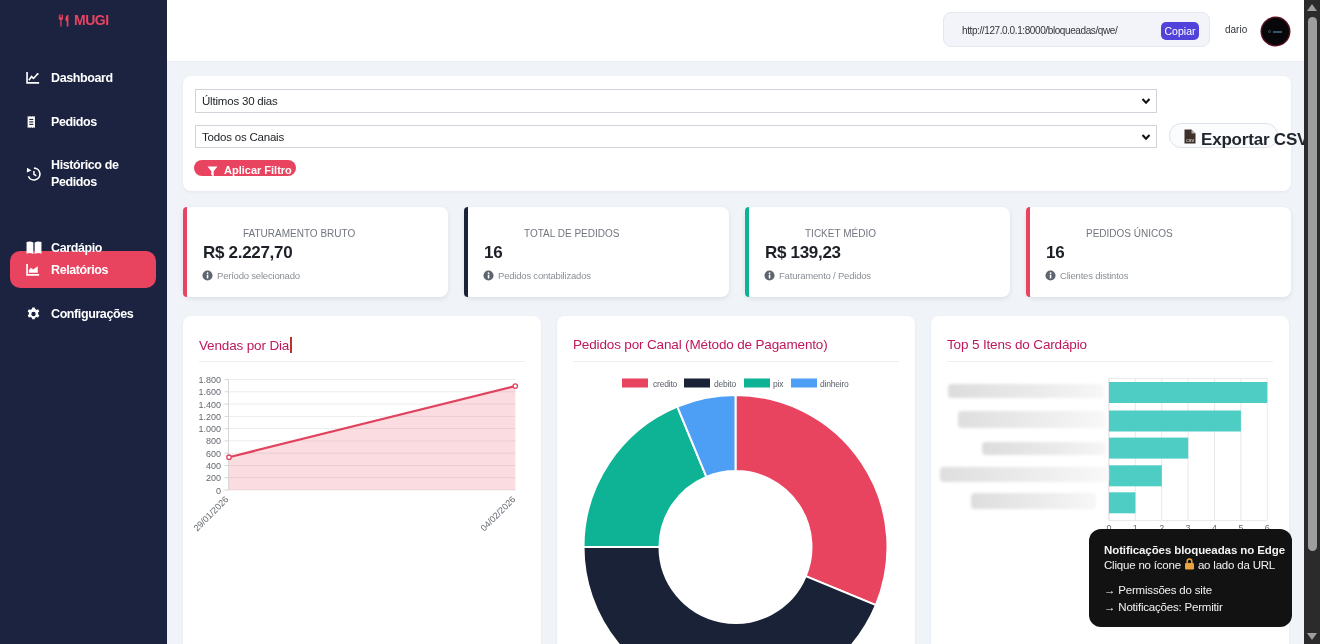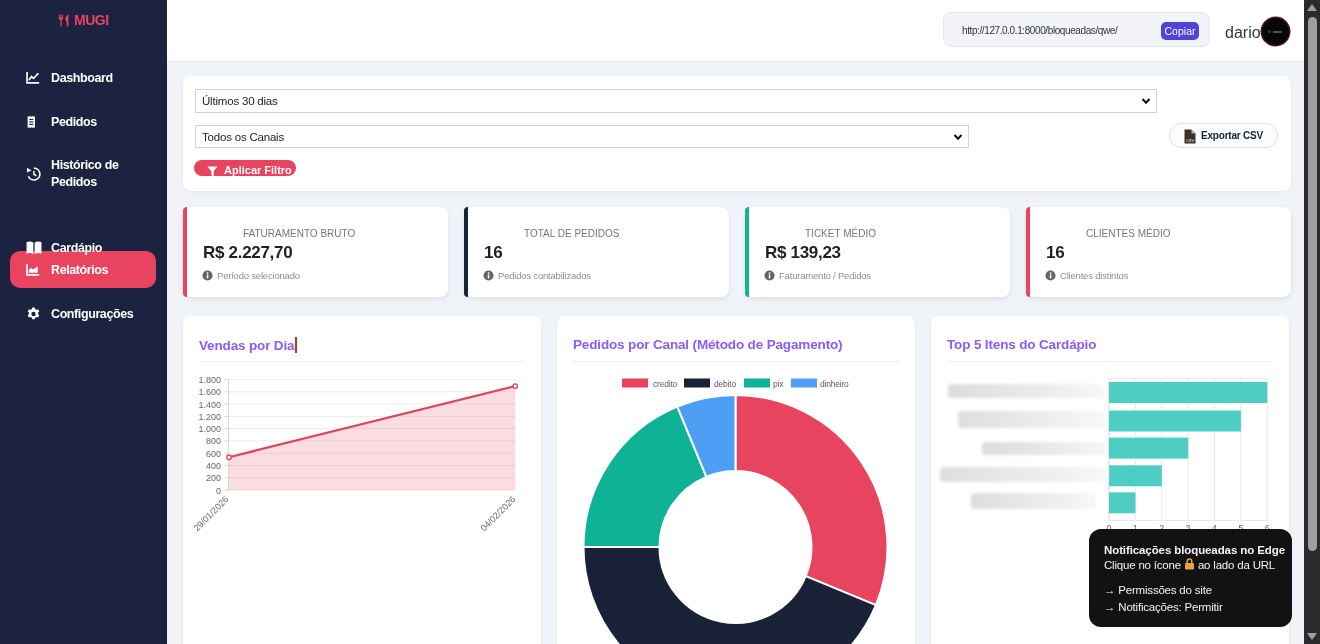--- a/index.html
+++ b/index.html
@@ -10,42 +10,42 @@
 #sidebar { left:0; top:0; width:167px; height:644px; background:#1b2341; }
 .navitem { position:absolute; left:0; width:167px; color:#fff; font-size:12.5px; font-weight:700; letter-spacing:-0.4px; }
 .navitem .ic { position:absolute; left:26px; top:50%; transform:translateY(-50%); width:14px; height:14px; }
 .navitem .lb { position:absolute; left:51px; top:50%; transform:translateY(-50%); line-height:17px; }
 #active-pill { left:10px; top:251px; width:146px; height:37px; background:#e8435f; border-radius:10px; }
 
 #topbar { left:167px; top:0; width:1137px; height:62px; background:#fff; border-bottom:1px solid #e9ecf2; }
 #urlpill { left:943px; top:12px; width:267px; height:35px; background:#f2f4f9; border:1px solid #e4e7ee; border-radius:8px; }
 #urltext { left:962px; top:24.5px; font-size:10px; letter-spacing:-0.4px; color:#33363d; }
 #copiar { left:1161px; top:22px; width:38px; height:18px; background:#5143d9; border-radius:5px; color:#fff; font-size:10.5px; text-align:center; line-height:18px; }
-#dario { left:1225px; top:24px; font-size:16px; color:#32353b; }
+#dario { left:1225px; top:24px; font-size:10px; color:#32353b; }
 #avatar { left:1262px; top:18px; width:27px; height:27px; border-radius:50%; background:#070709; box-shadow:0 0 0 1.5px #55101f; overflow:hidden; }
 
 .card { position:absolute; background:#fff; border-radius:8px; box-shadow:0 1px 3px rgba(30,40,60,0.06); }
 #fcard { left:183px; top:76px; width:1108px; height:115px; }
 .select { position:absolute; background:#fff; border:1px solid #ced4da; border-radius:0; font-size:11.5px; letter-spacing:-0.2px; color:#212529; }
 .select span { position:absolute; left:6px; top:50%; transform:translateY(-50%); }
 .chev { position:absolute; right:5px; top:50%; transform:translateY(-50%); width:10px; height:10px; }
 #exportbtn { left:1169px; top:123px; width:109px; height:25px; background:#fbfcfe; border:1px solid #dde1e9; border-radius:12px; }
 #aplicar { left:194px; top:160px; width:102px; height:16px; background:#e8435f; border-radius:11px; color:#fff; font-size:11px; font-weight:700; white-space:nowrap; }
 
 .stat { position:absolute; top:207px; width:265px; height:90px; background:#fff; border-radius:8px; box-shadow:0 2px 5px rgba(30,40,60,0.09); }
 .stat .bar { position:absolute; left:0; top:0; bottom:0; width:4px; border-radius:8px 0 0 8px; }
 .stat .t { position:absolute; left:20px; top:21px; font-size:10px; color:#71767e; letter-spacing:0;padding-left:40px; }
 .stat .v { position:absolute; left:20px; top:36px; font-size:17px; letter-spacing:-0.3px; font-weight:700; color:#1d2127; }
 .stat .f { position:absolute; left:19px; top:63px; font-size:9.5px; letter-spacing:-0.2px; color:#8a9097; }
 .stat .f svg { vertical-align:-2px; margin-right:4px; }
 
 #cardA { left:183px; top:316px; width:358px; height:340px; }
 #cardB { left:557px; top:316px; width:358px; height:340px; }
 #cardC { left:931px; top:316px; width:358px; height:340px; }
-.ctitle { position:absolute; left:16px; top:21px; font-size:13.5px; letter-spacing:-0.15px; font-weight:700; color:#8b5cf6; }
+.ctitle { position:absolute; left:16px; top:21px; font-size:13.5px; letter-spacing:-0.15px; font-weight:400; color:#be185d; }
 
 #notif { left:1089px; top:529px; width:203px; height:98px; background:#121212; border-radius:12px; color:#f2f2f2; font-size:11.5px; letter-spacing:-0.2px; white-space:nowrap; }
 
 #sbar { left:1304px; top:0; width:16px; height:644px; background:#2b2b2b; }
 #sthumb { position:absolute; left:3.5px; top:17px; width:9.5px; height:534px; background:#9e9e9e; border-radius:5px; }
 </style>
 </head>
 <body>
 <div id="stage">
 
@@ -117,34 +117,34 @@
   <span class="lb">Configurações</span>
 </div>
 
 <div id="fcard" class="card"></div>
 <div class="select" style="left:195px; top:89px; width:962px; height:24px;">
       <span>Últimos 30 dias</span>
   <svg class="chev" viewBox="0 0 10 10">
         <path d="M1.5 3 L5 6.8 L8.5 3" stroke="#111" stroke-width="2" fill="none"></path>
       </svg>
 </div>
-<div class="select" style="left:195px; top:125px; width:774px; height:23px;text-align:right;">
+<div class="select" style="left:195px; top:125px; width:962px; height:23px;text-align:right;">
       <span>Todos os Canais</span>
   <svg class="chev" viewBox="0 0 10 10">
         <path d="M1.5 3 L5 6.8 L8.5 3" stroke="#111" stroke-width="2" fill="none"></path>
       </svg>
 </div>
 <div class="abs" id="exportbtn">
   <svg style="position:absolute; left:14px; top:5px;" width="12" height="15" viewBox="0 0 12 15">
         <path d="M0.5 0.5 h7 l4 4 v10 h-11 Z" fill="#3d3028"></path>
         <path d="M7.5 0.5 l4 4 h-4 Z" fill="#fff" opacity="0.6"></path>
         <rect x="2" y="9" width="8" height="4.5" fill="#3d3028"></rect>
         <text x="6" y="12.8" font-size="4" fill="#fff" text-anchor="middle" font-family="Liberation Sans">CSV</text>
       </svg>
-  <span style="position:absolute; left:31px; top:6px; font-size:10px; letter-spacing:-0.2px; font-weight:700; color:#21262e; white-space:nowrap;">Exportar CSV</span>
+  <span style="position:absolute; left:31px; top:6px; font-size:17px; letter-spacing:-0.2px; font-weight:700; color:#21262e; white-space:nowrap;">Exportar CSV</span>
 </div>
 <div class="abs" id="aplicar">
   <svg style="position:absolute; left:13px; top:5.5px;" width="11" height="11" viewBox="0 0 11 11">
         <path d="M0.5 0.5 h10 l-3.8 4.8 v5.2 l-2.4 -1.6 v-3.6 Z" fill="#fff"></path>
       </svg>
   <span style="position:absolute; left:30px; top:4px;">Aplicar Filtro</span>
 </div>
 
 <div class="stat" style="left:183px;">
   <div class="bar" style="background:#e8435f;"></div>
@@ -171,21 +171,21 @@
   <div class="t">TICKET MÉDIO</div>
   <div class="v">R$ 139,23</div>
   <div class="f"><svg width="11" height="11" viewBox="0 0 12 12">
           <circle cx="6" cy="6" r="5.5" fill="#5d646d"></circle>
           <rect x="5.2" y="5" width="1.7" height="4.2" fill="#fff"></rect>
           <rect x="5.2" y="2.6" width="1.7" height="1.7" fill="#fff"></rect>
         </svg>Faturamento / Pedidos</div>
 </div>
 <div class="stat" style="left:1026px;">
   <div class="bar" style="background:#e8435f;"></div>
-  <div class="t">CLIENTES MÉDIO</div>
+  <div class="t">PEDIDOS ÚNICOS</div>
   <div class="v">16</div>
   <div class="f"><svg width="11" height="11" viewBox="0 0 12 12">
           <circle cx="6" cy="6" r="5.5" fill="#5d646d"></circle>
           <rect x="5.2" y="5" width="1.7" height="4.2" fill="#fff"></rect>
           <rect x="5.2" y="2.6" width="1.7" height="1.7" fill="#fff"></rect>
         </svg>Clientes distintos</div>
 </div>
 
 <div id="cardA" class="card"></div>
 <div class="abs ctitle" style="left:199px; top:337px;">Vendas por Dia<span style="display:inline-block;width:1.5px;height:16px;background:#b33;vertical-align:-3px;margin-left:1px;"></span></div>

